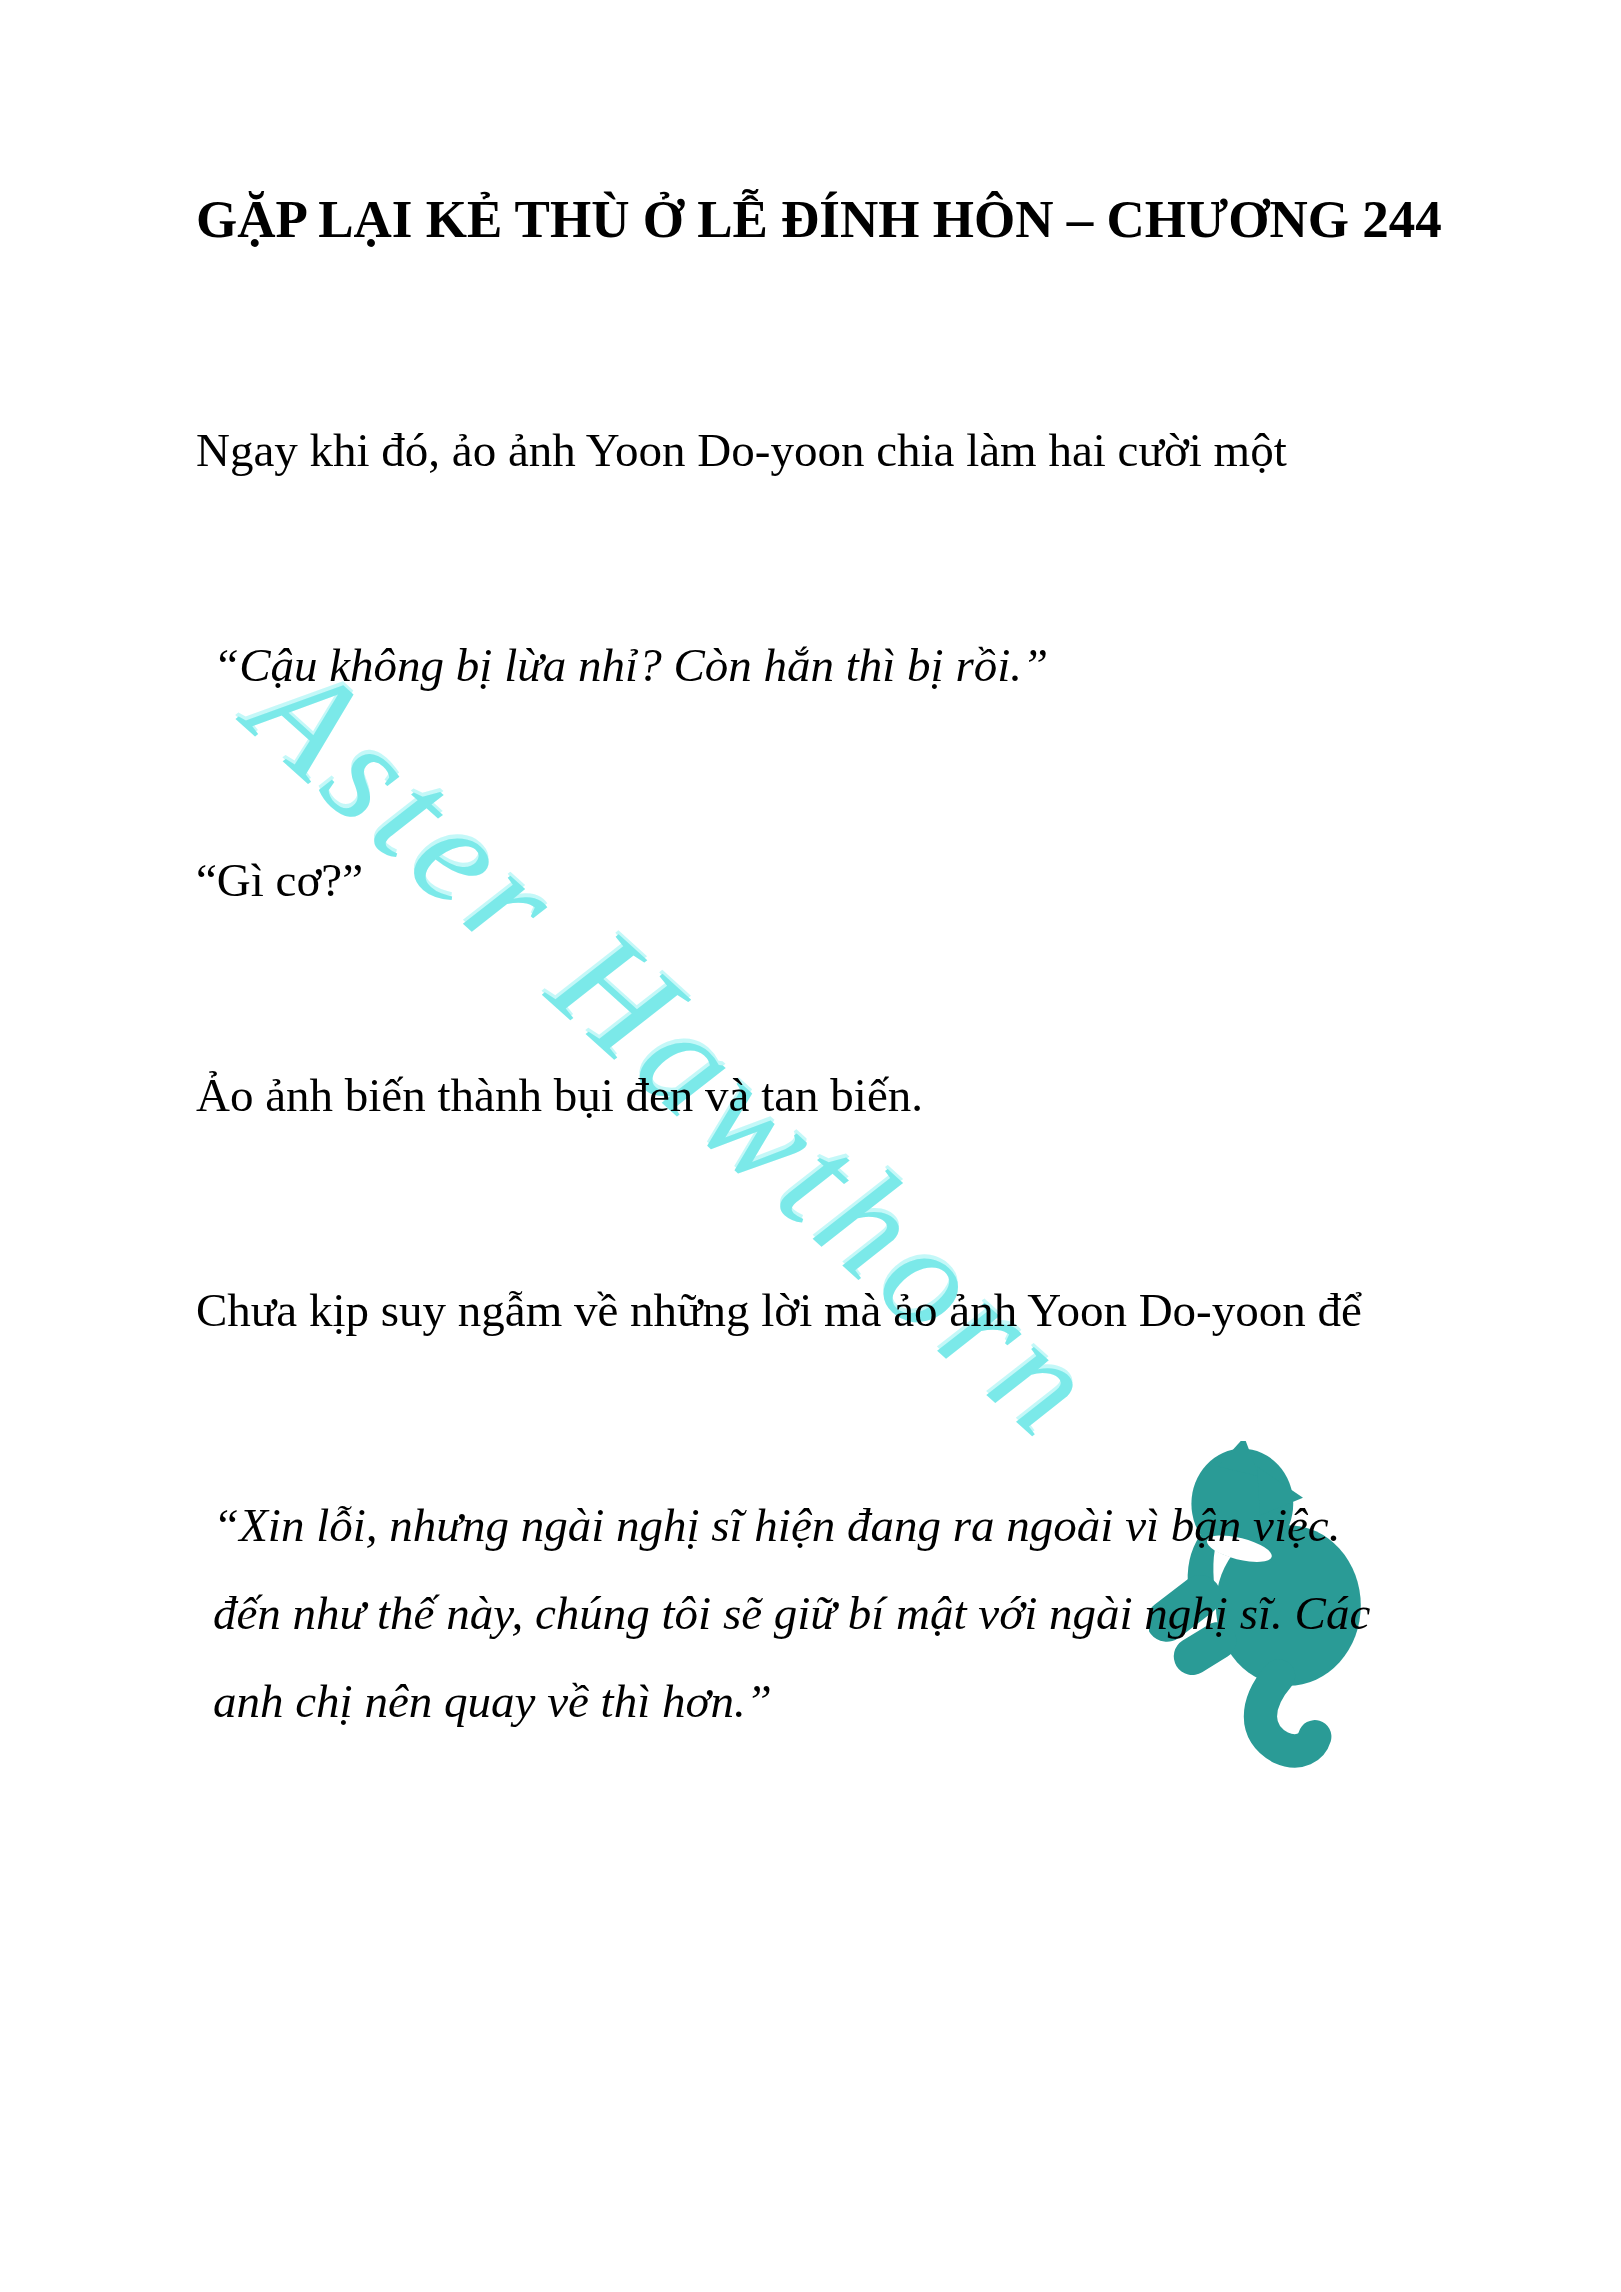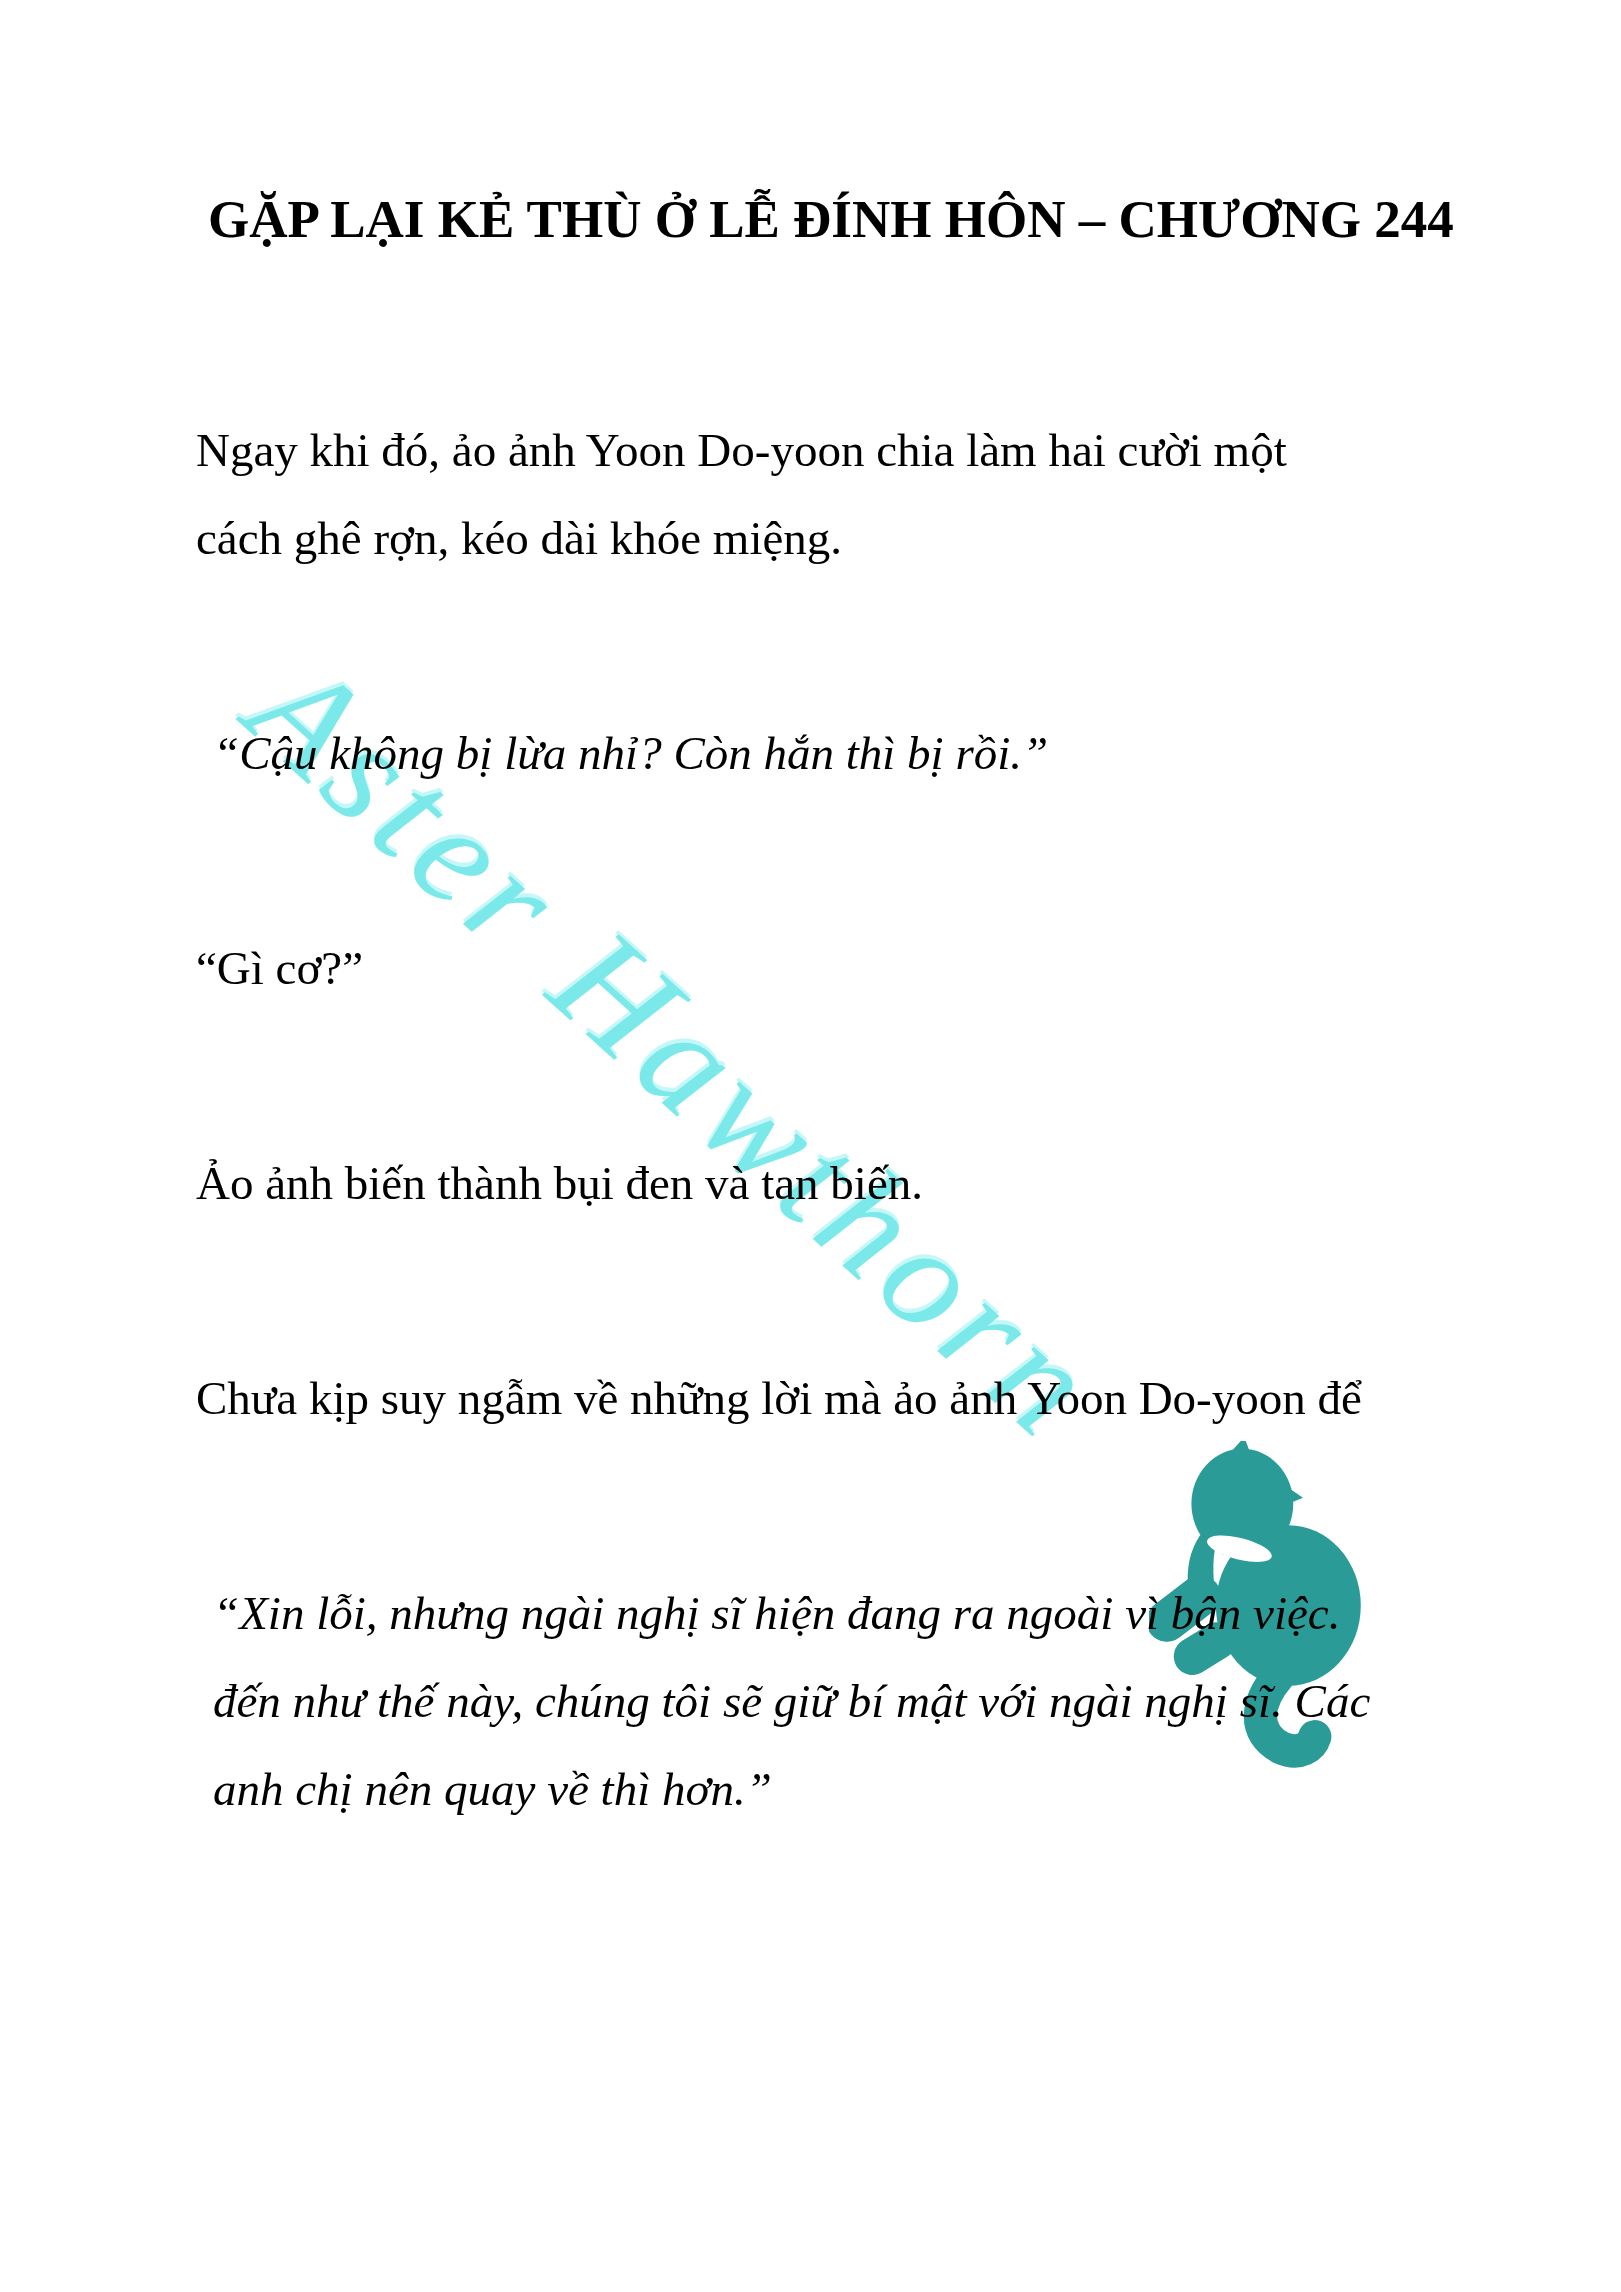--- a/index.html
+++ b/index.html
@@ -33,21 +33,21 @@
     z-index: 1;
   }
   .content {
     position: absolute;
     left: 196px;
     top: 186px;
     width: 1229px;
     z-index: 2;
   }
   h1.doc-title {
-    margin: 0 0 153px 12px;
+    margin: 0 0 153px 0;
     font-size: 53px;
     line-height: 67px;
     font-weight: bold;
     text-align: left;
     white-space: nowrap;
   }
   p.para {
     margin: 0 0 127px 0;
     font-size: 47px;
     line-height: 88px;
@@ -78,21 +78,20 @@
         <path d="M132,240 C108,268 106,298 134,313 C154,322 166,312 169,302" stroke-width="34"></path>
       </g>
     </g>
   </svg>
 
   <div class="content">
     <h1 class="doc-title">GẶP LẠI KẺ THÙ Ở LỄ ĐÍNH HÔN – CHƯƠNG 244</h1>
     <div>
         <p class="para normal">
           <span class="line">Ngay khi đó, ảo ảnh Yoon Do-yoon chia làm hai cười một</span>
-          <span class="line">cách ghê rợn, kéo dài khóe miệng.</span>
         </p>
         <p class="para italic">
           <span class="line">“Cậu không bị lừa nhỉ? Còn hắn thì bị rồi.”</span>
         </p>
         <p class="para normal">
           <span class="line">“Gì cơ?”</span>
         </p>
         <p class="para normal">
           <span class="line">Ảo ảnh biến thành bụi đen và tan biến.</span>
         </p>

